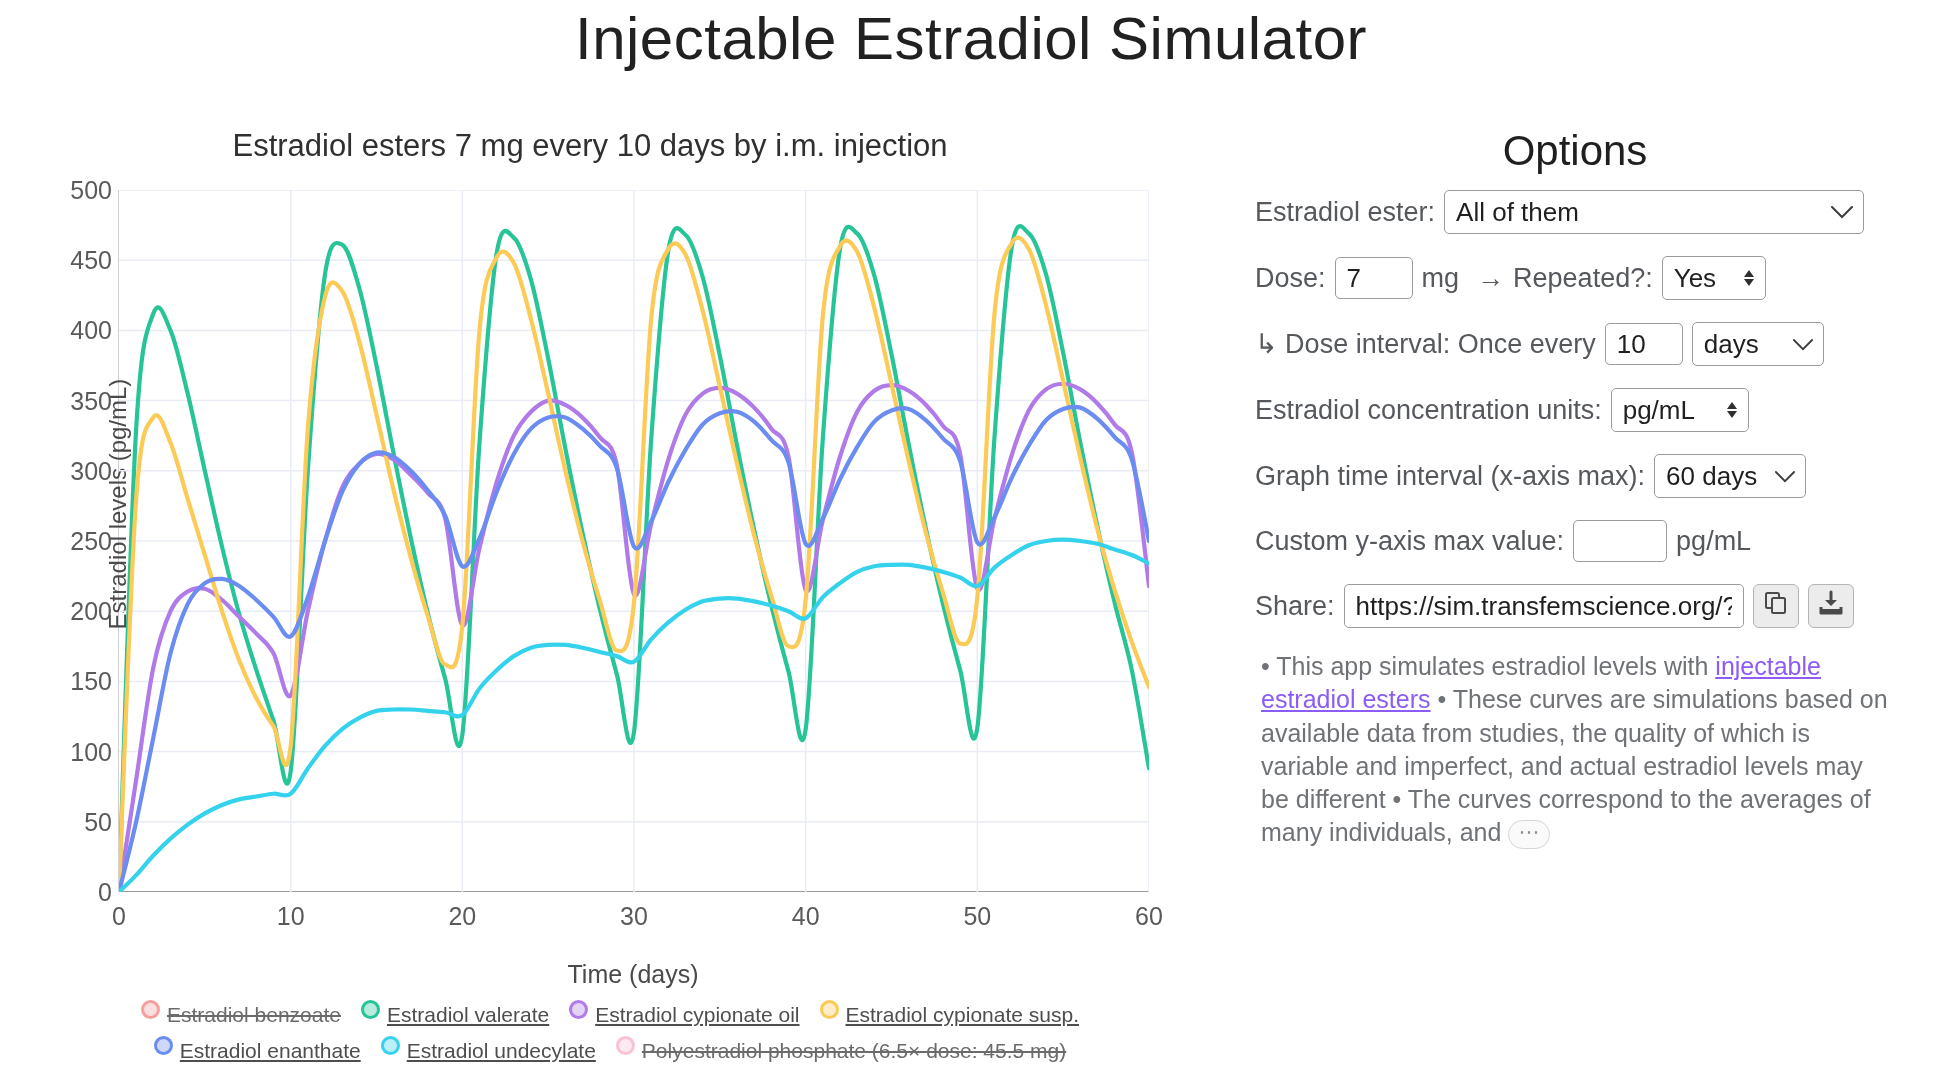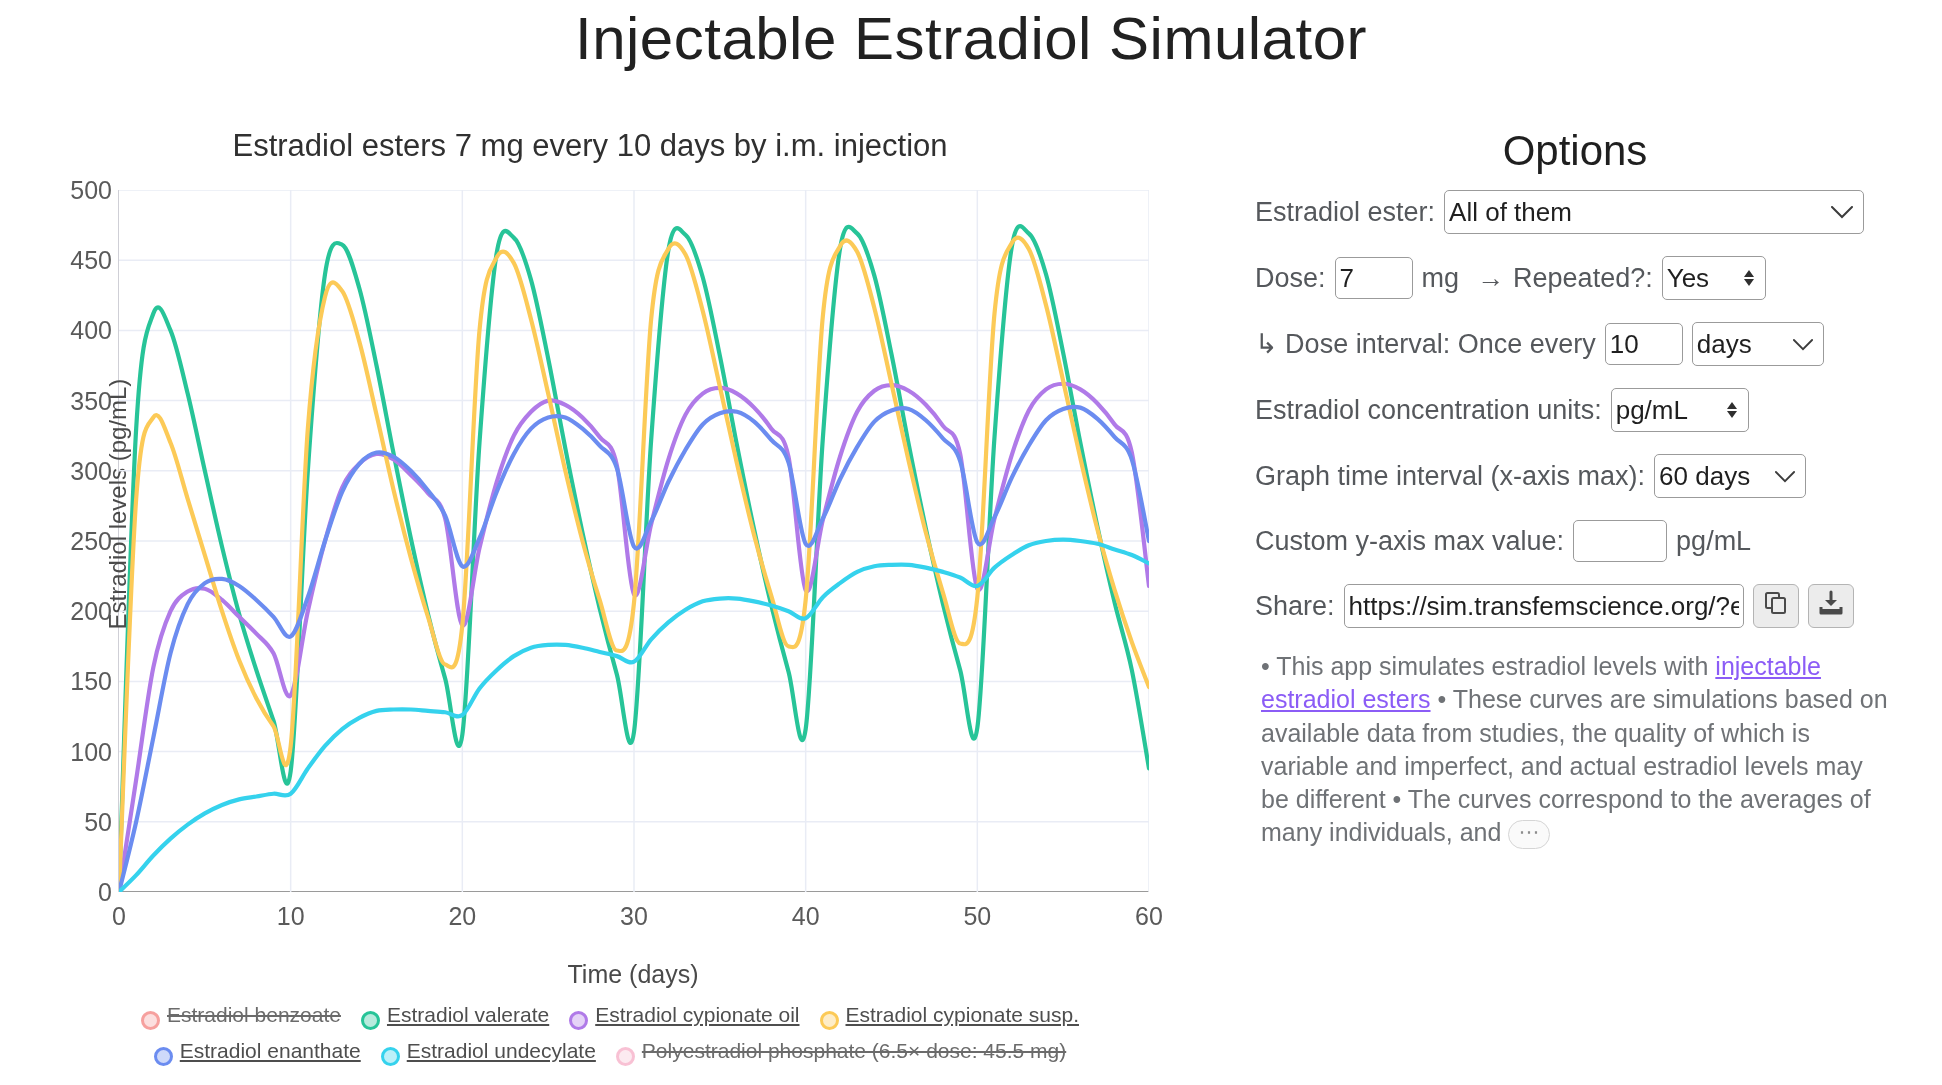--- a/index.html
+++ b/index.html
@@ -117,21 +117,21 @@
     width: 1060px;
     display: flex;
     flex-wrap: wrap;
     justify-content: center;
     align-content: flex-start;
     gap: 6px 20px;
     font-size: 21px;
   }
   .legend-item {
     display: flex;
-    align-items: flex-end;
+    align-items: flex-start;
     gap: 7px;
     cursor: pointer;
     white-space: nowrap;
     line-height: 30px;
   }
   .legend-swatch {
     width: 19px;
     height: 19px;
     border-radius: 50%;
     border: 3px solid #000;
@@ -171,21 +171,21 @@
   .opt-row .lbl { margin-right: 9px; white-space: nowrap; }
   .opt-row .sep { margin: 0 9px; white-space: nowrap; }
 
   select.ui, input.ui {
     font-family: "Liberation Sans", sans-serif;
     font-size: 26px;
     color: #1f1f1f;
     background: #fff;
     border: 1px solid #9b9b9b;
     border-radius: 5px;
-    padding: 5px 4px;
+    padding: 5px 11px;
     box-sizing: border-box;
     line-height: 1.2;
   }
   select.ui { appearance: none; -webkit-appearance: none; padding-right: 38px; }
   .sel-wrap { position: relative; display: inline-block; }
   .sel-wrap .chev {
     position: absolute;
     right: 11px;
     top: 50%;
     transform: translateY(-50%);

